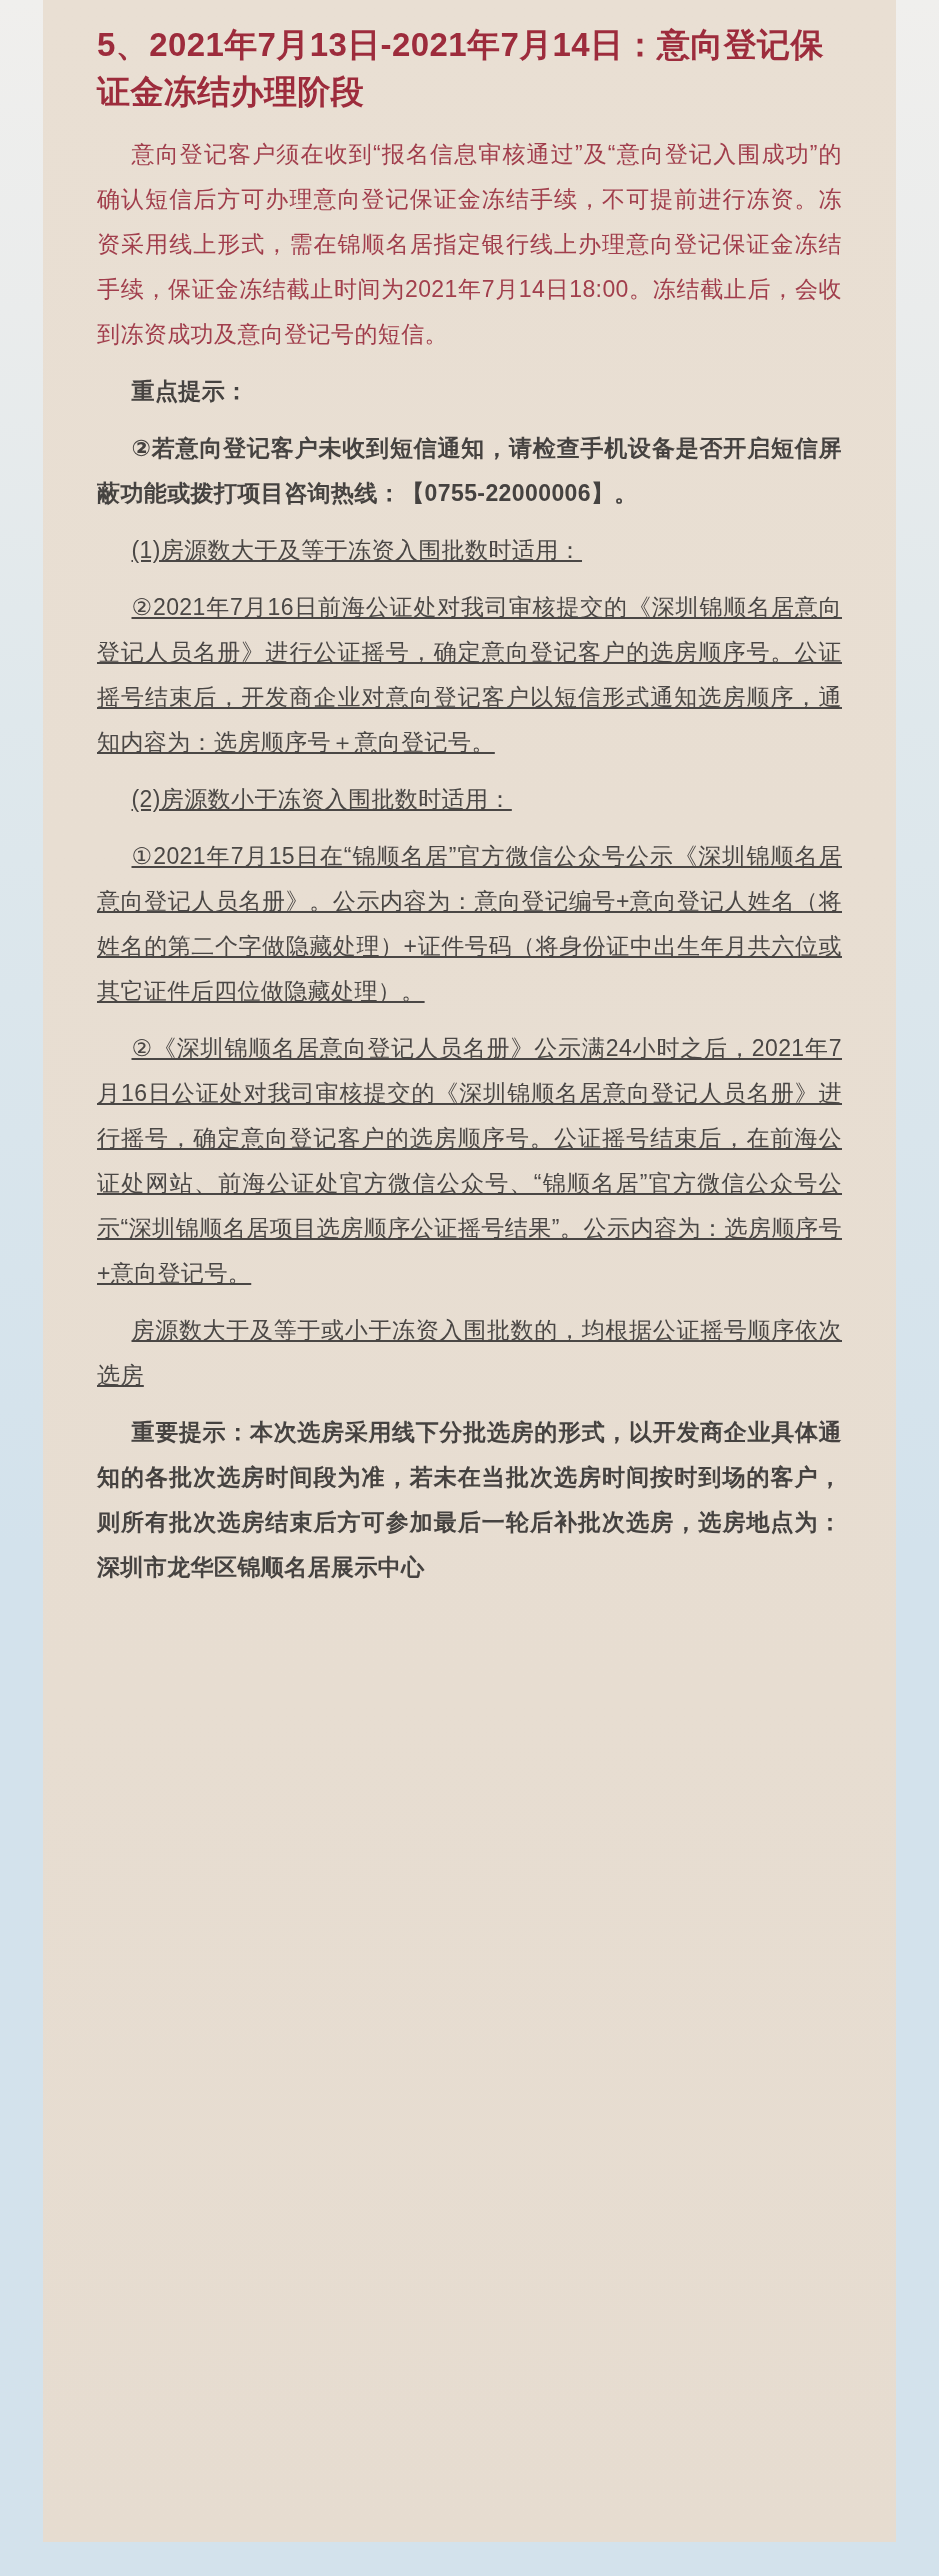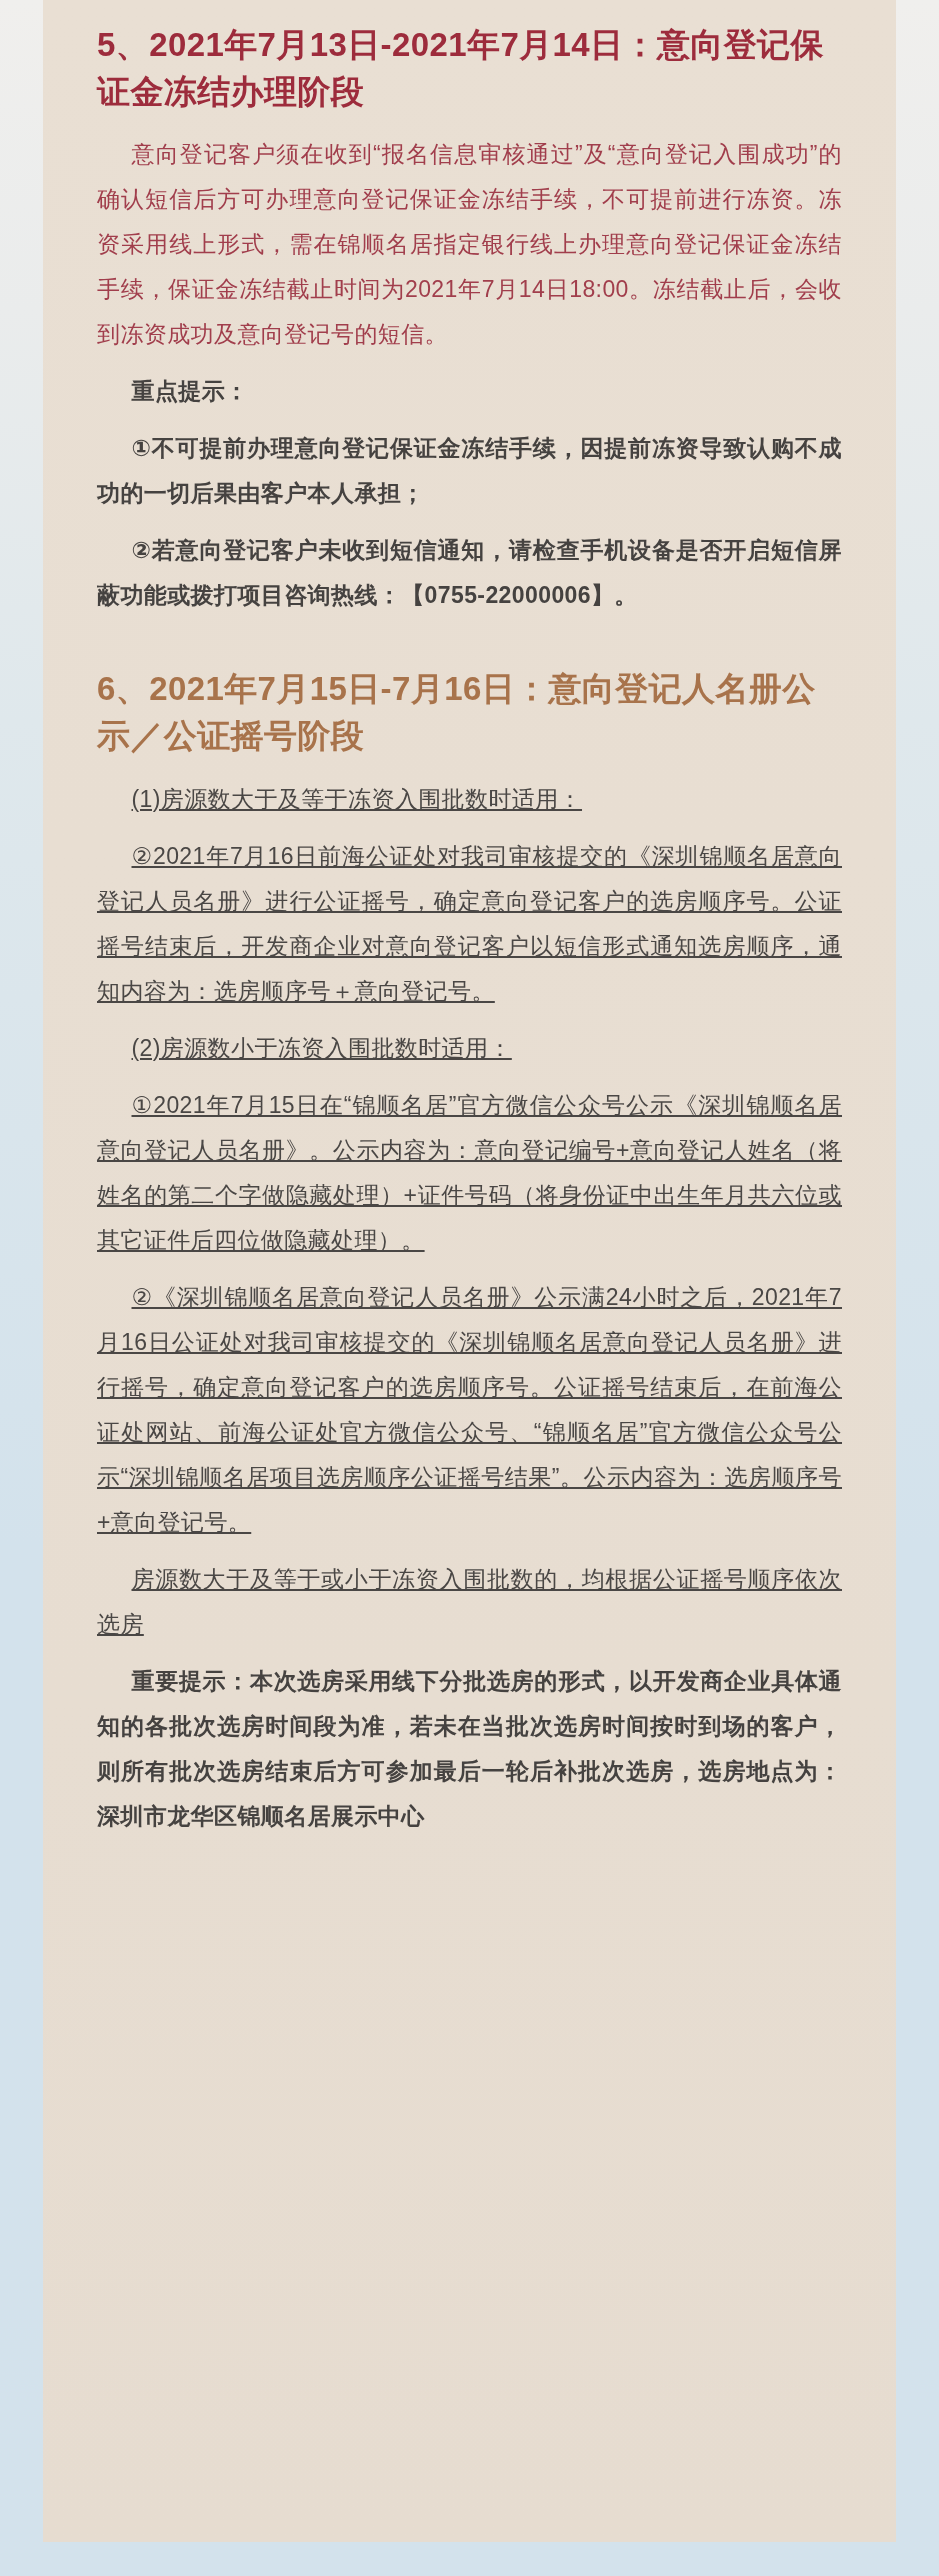--- a/index.html
+++ b/index.html
@@ -55,26 +55,24 @@
 </style>
 </head>
 <body>
 
 <div class="card">
 
   <div class="section">
     <h2 class="heading" data-style="maroon">5、2021年7月13日-2021年7月14日：意向登记保证金冻结办理阶段</h2>
     <p class="para" data-style="red">意向登记客户须在收到“报名信息审核通过”及“意向登记入围成功”的确认短信后方可办理意向登记保证金冻结手续，不可提前进行冻资。冻资采用线上形式，需在锦顺名居指定银行线上办理意向登记保证金冻结手续，保证金冻结截止时间为2021年7月14日18:00。冻结截止后，会收到冻资成功及意向登记号的短信。</p>
     <p class="para" data-style="dark-bold">重点提示：</p>
-    <p class="para" data-style="dark-bold">①不可提前办理意向登记保证金冻结手续，因提前冻资导致认购不成功的一切后果由客户本人承担；</p>
     <p class="para" data-style="dark-bold">②若意向登记客户未收到短信通知，请检查手机设备是否开启短信屏蔽功能或拨打项目咨询热线：【0755-22000006】。</p>
   </div>
 
   <div class="section">
-    <h2 class="heading" data-style="brown">6、2021年7月15日-7月16日：意向登记人名册公示／公证摇号阶段</h2>
     <p class="para" data-style="dark">(1)房源数大于及等于冻资入围批数时适用：</p>
     <p class="para" data-style="dark">②2021年7月16日前海公证处对我司审核提交的《深圳锦顺名居意向登记人员名册》进行公证摇号，确定意向登记客户的选房顺序号。公证摇号结束后，开发商企业对意向登记客户以短信形式通知选房顺序，通知内容为：选房顺序号＋意向登记号。</p>
     <p class="para" data-style="dark">(2)房源数小于冻资入围批数时适用：</p>
     <p class="para" data-style="dark">①2021年7月15日在“锦顺名居”官方微信公众号公示《深圳锦顺名居意向登记人员名册》。公示内容为：意向登记编号+意向登记人姓名（将姓名的第二个字做隐藏处理）+证件号码（将身份证中出生年月共六位或其它证件后四位做隐藏处理）。</p>
     <p class="para" data-style="dark">②《深圳锦顺名居意向登记人员名册》公示满24小时之后，2021年7月16日公证处对我司审核提交的《深圳锦顺名居意向登记人员名册》进行摇号，确定意向登记客户的选房顺序号。公证摇号结束后，在前海公证处网站、前海公证处官方微信公众号、“锦顺名居”官方微信公众号公示“深圳锦顺名居项目选房顺序公证摇号结果”。公示内容为：选房顺序号+意向登记号。</p>
   </div>
 
   <div class="section">
     <p class="para" data-style="dark">房源数大于及等于或小于冻资入围批数的，均根据公证摇号顺序依次选房</p>
     <p class="para" data-style="dark-bold">重要提示：本次选房采用线下分批选房的形式，以开发商企业具体通知的各批次选房时间段为准，若未在当批次选房时间按时到场的客户，则所有批次选房结束后方可参加最后一轮后补批次选房，选房地点为：深圳市龙华区锦顺名居展示中心</p>

